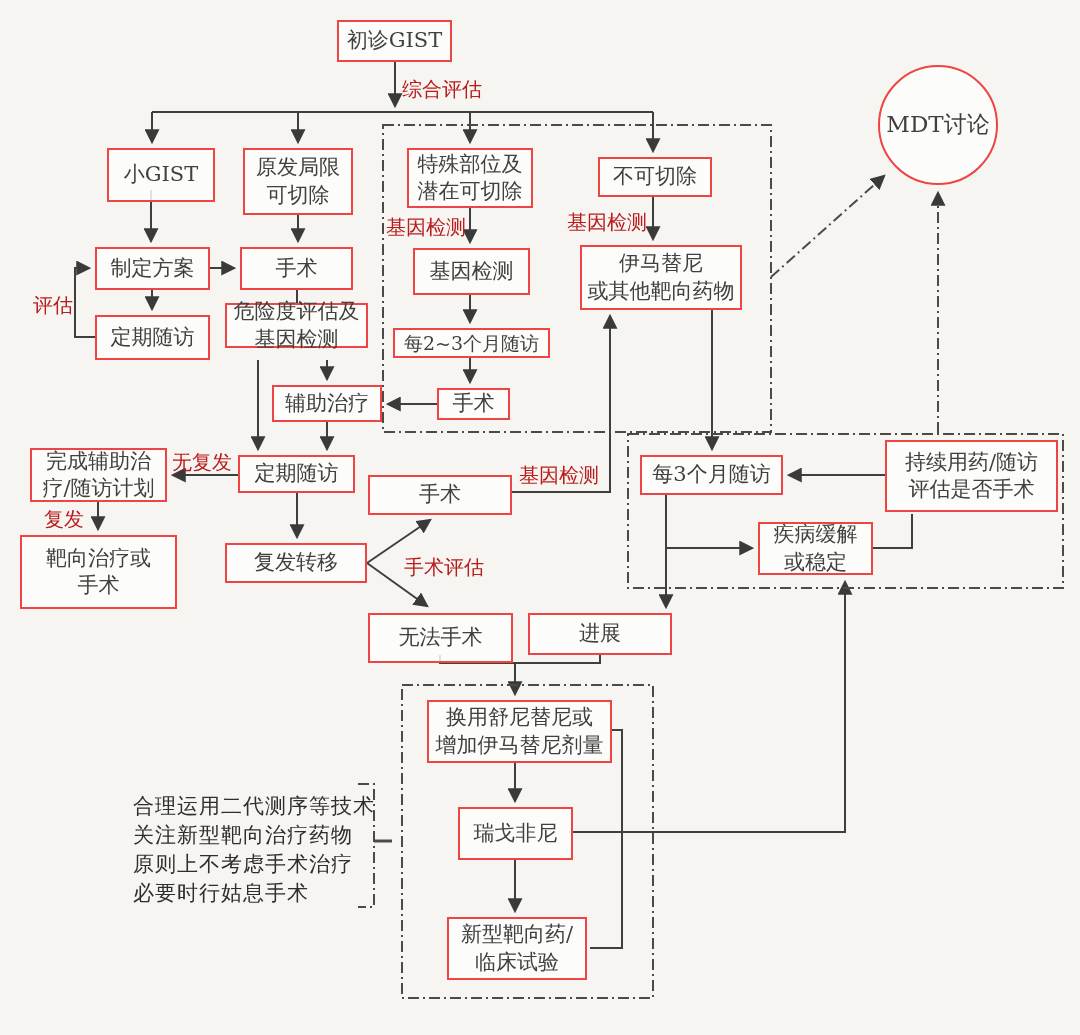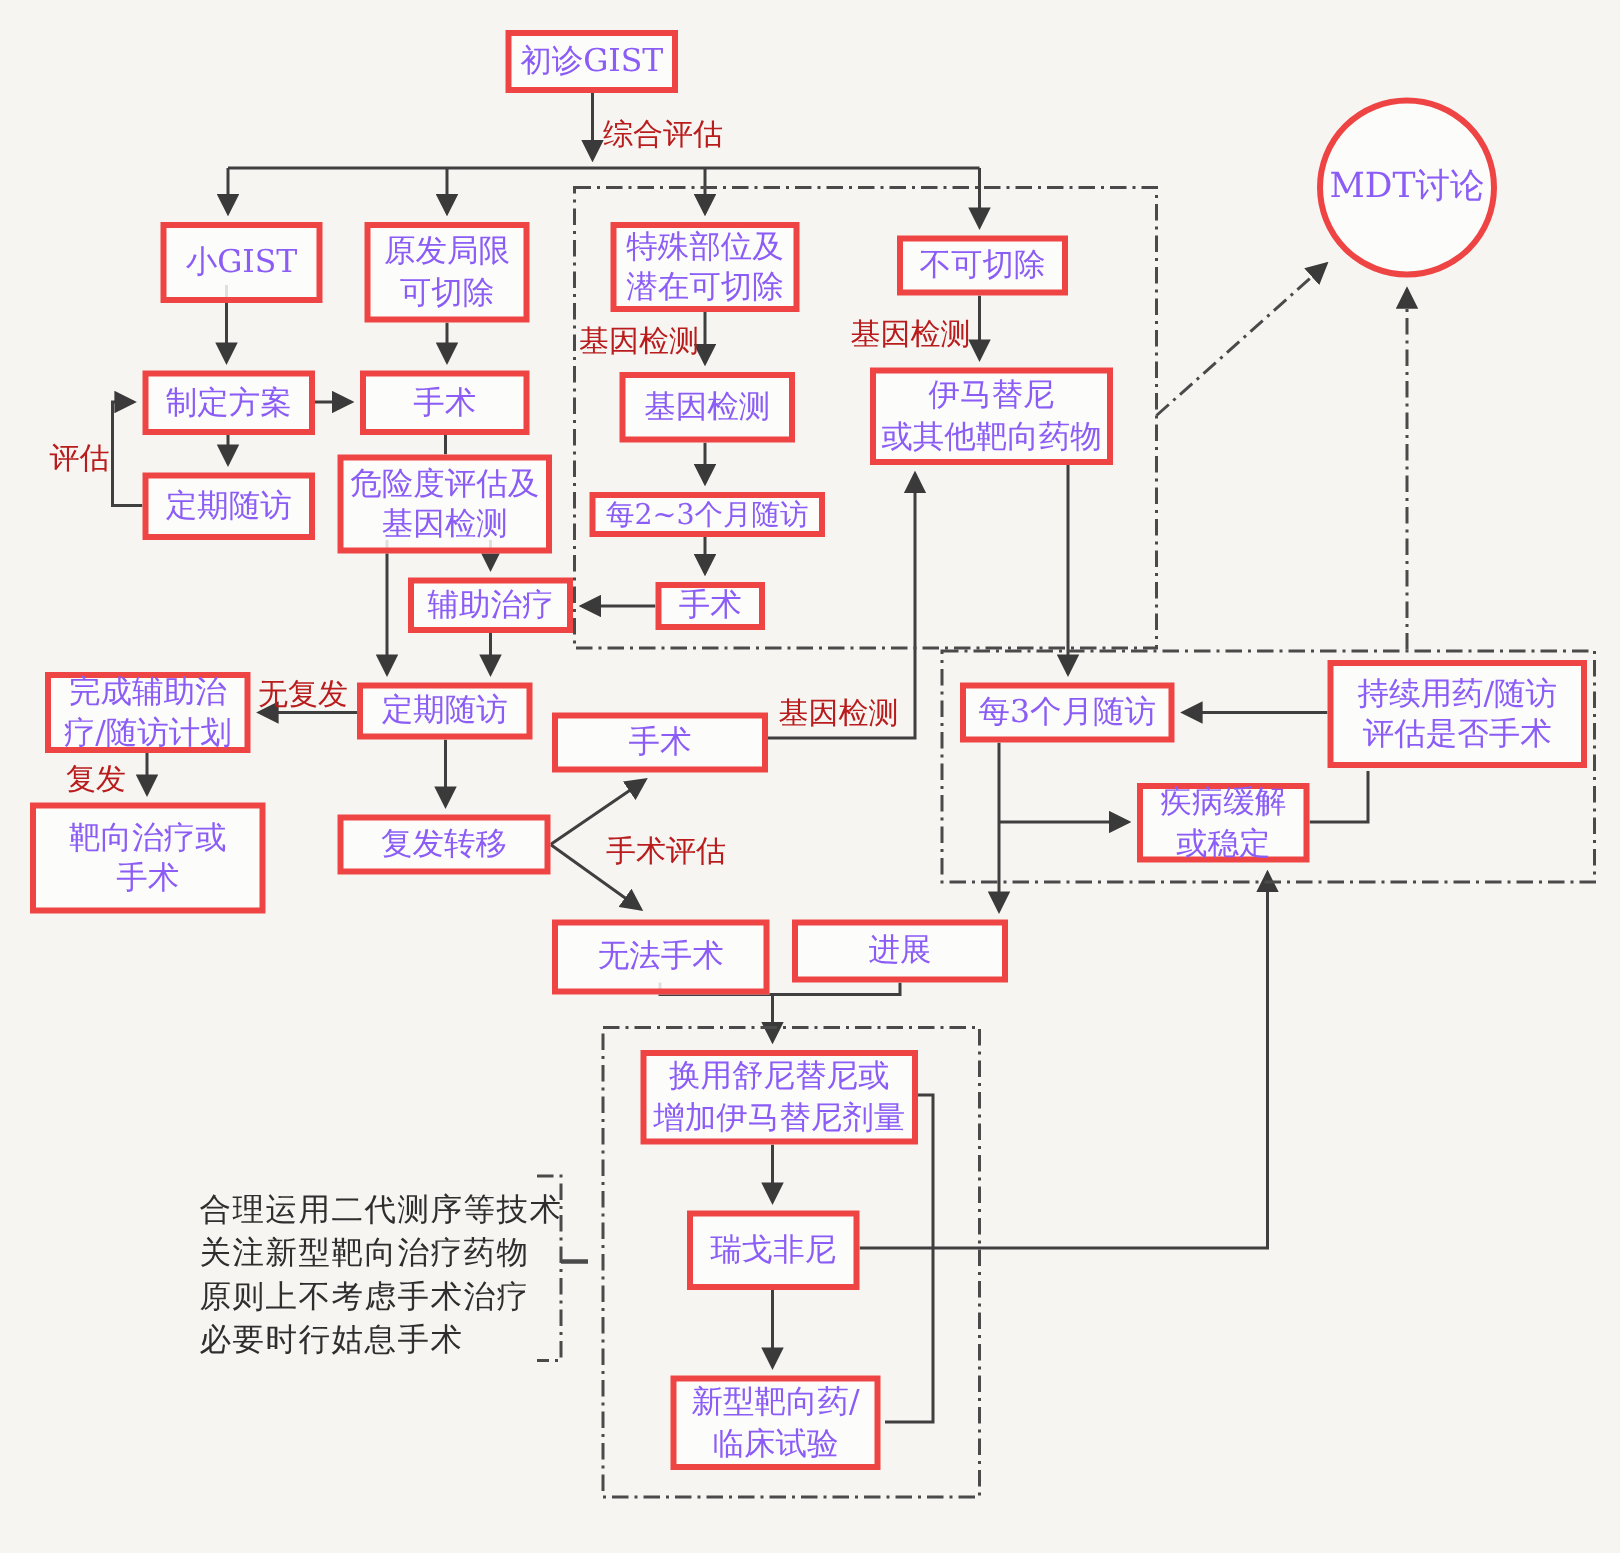--- a/index.html
+++ b/index.html
@@ -5,23 +5,23 @@
   html,body{margin:0;padding:0;background:#f2f1ee;}
   #canvas{
     position:relative;width:1080px;height:1035px;
     background:#f6f5f2;
     font-family:"DejaVu Serif","Liberation Serif",serif;
     color:#2b2b2b;overflow:hidden;
   }
   #edges{position:absolute;left:0;top:0;width:1080px;height:1035px;}
   .node{
     position:absolute;box-sizing:border-box;
-    border:4px solid #ef4444;background:rgba(253,253,251,.85);
+    border:2px solid #ef4444;background:rgba(253,253,251,.85);
     display:flex;align-items:center;justify-content:center;text-align:center;
-    font-size:21px;line-height:1.3;white-space:pre-line;color:#8b5cf6;
+    font-size:21px;line-height:1.3;white-space:pre-line;color:#404040;
   }
   .circle{border-radius:50%;font-size:23px;}
   .elabel{
     position:absolute;font-size:20px;color:#b91c1c;white-space:pre-line;line-height:1.35;
   }
   .note{
     position:absolute;left:133px;top:792px;width:248px;
     font-size:21px;line-height:1.38;letter-spacing:1px;white-space:pre-line;color:#2e2e2e;
   }
 </style>
@@ -91,21 +91,21 @@
   <div class="node" style="left:337px;top:20px;width:115px;height:42px">初诊GIST</div>
   <div class="node" style="left:107px;top:148px;width:108px;height:54px">小GIST</div>
   <div class="node" style="left:243px;top:148px;width:110px;height:67px">原发局限
 可切除</div>
   <div class="node" style="left:407px;top:148px;width:126px;height:60px">特殊部位及
 潜在可切除</div>
   <div class="node" style="left:598px;top:157px;width:114px;height:40px">不可切除</div>
   <div class="node" style="left:95px;top:247px;width:115px;height:43px">制定方案</div>
   <div class="node" style="left:240px;top:247px;width:113px;height:43px">手术</div>
   <div class="node" style="left:95px;top:315px;width:115px;height:45px">定期随访</div>
-  <div class="node" style="left:225px;top:303px;width:143px;height:66px">危险度评估及
+  <div class="node" style="left:225px;top:303px;width:143px;height:45px">危险度评估及
 基因检测</div>
   <div class="node" style="left:413px;top:248px;width:117px;height:47px">基因检测</div>
   <div class="node" style="left:393px;top:328px;width:157px;height:30px;font-size:19px">每2~3个月随访</div>
   <div class="node" style="left:437px;top:388px;width:73px;height:32px">手术</div>
   <div class="node" style="left:580px;top:245px;width:162px;height:65px">伊马替尼
 或其他靶向药物</div>
   <div class="node" style="left:272px;top:385px;width:110px;height:37px">辅助治疗</div>
   <div class="node" style="left:30px;top:448px;width:137px;height:54px">完成辅助治
 疗/随访计划</div>
   <div class="node" style="left:238px;top:455px;width:117px;height:38px">定期随访</div>

